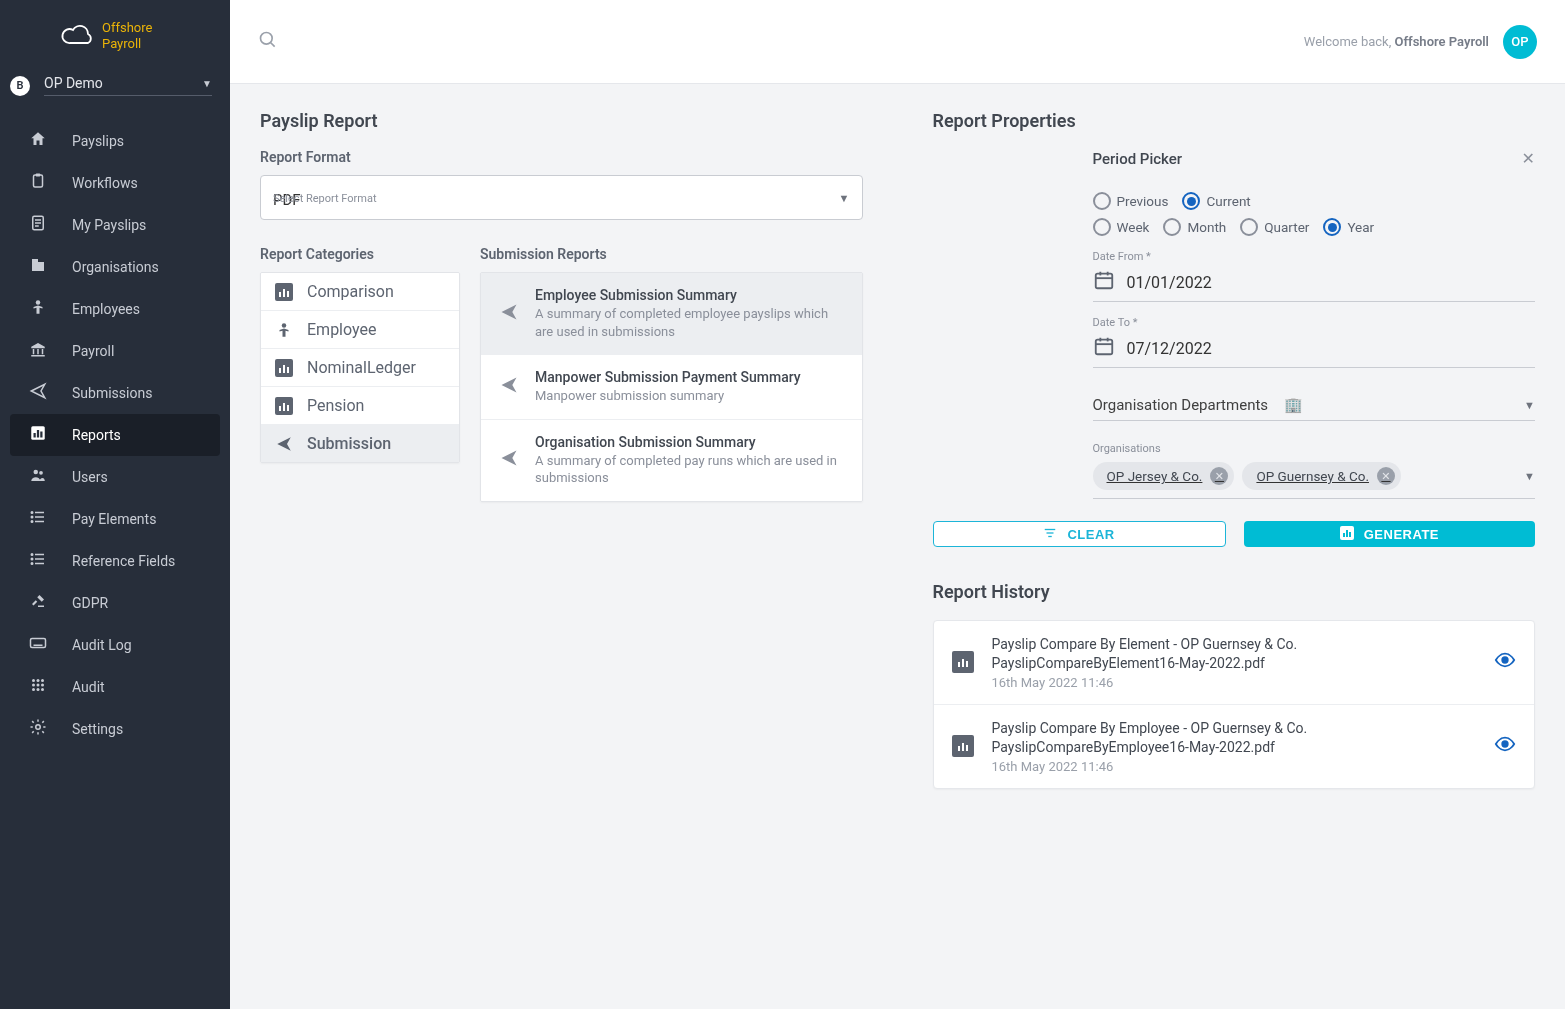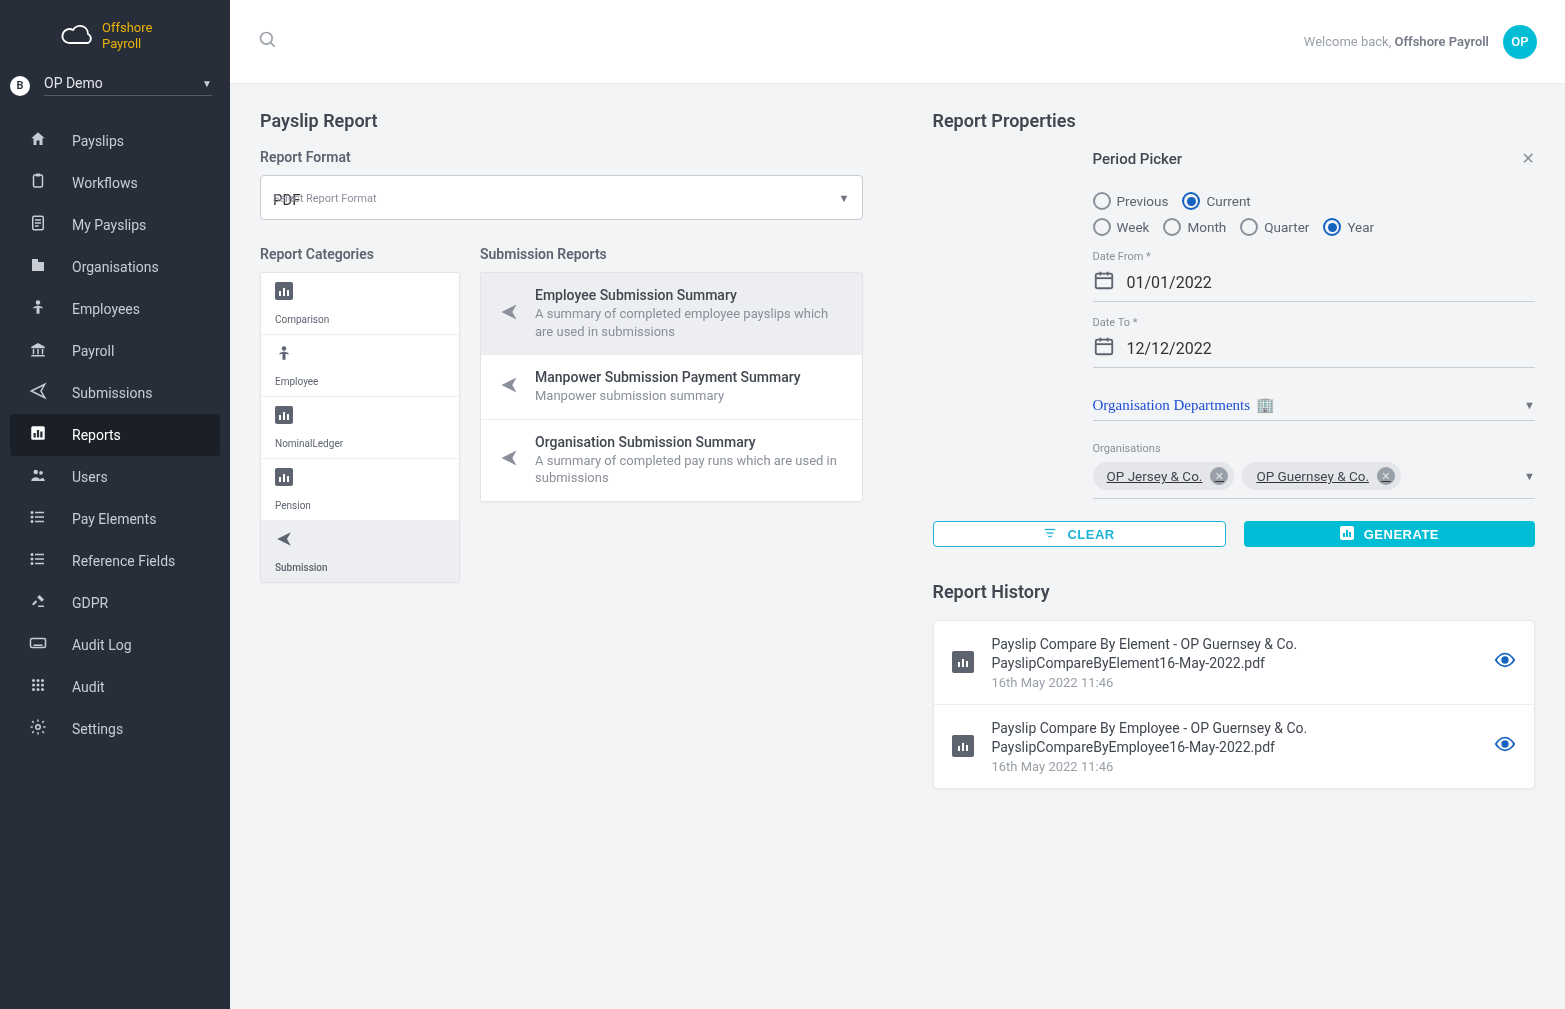--- a/index.html
+++ b/index.html
@@ -46,21 +46,21 @@
   
   .mat-select { position: relative; border: 1px solid #c9ccd2; border-radius: 4px; padding: 14px 12px 10px 12px; cursor: pointer; background: #fff; margin-bottom: 26px; }
   .mat-select .float { position: absolute; top: 16px; left: 12px; font-size: 11px; color: #8a8f9a; }
   .mat-select .val { font-size: 15px; color: #333; }
   .mat-select .caret { position: absolute; right: 12px; top: 50%; transform: translateY(-50%); color: #6e737d; font-size: 11px; }
 
   
   .cat-row { display: flex; gap: 20px; }
   .cat-col { width: 200px; }
   .cat-list { border: 1px solid #e2e4e8; border-radius: 2px; overflow: hidden; box-shadow: 0 1px 2px rgba(0,0,0,0.04); }
-  .cat-item { display: flex; align-items: flex-start; gap: 14px; padding: 9px 14px; font-size: 10px; color: #5d6470; cursor: pointer; background: #fff; border-bottom: 1px solid #eceef1; flex-direction: column; }
+  .cat-item { display: flex; align-items: center; gap: 14px; padding: 9px 14px; font-size: 16px; color: #5d6470; cursor: pointer; background: #fff; border-bottom: 1px solid #eceef1; }
   .cat-item:last-child { border-bottom: none; }
   .cat-item.active { background: #eceef1; font-weight: 500; }
   .cat-item .ci { width: 18px; height: 18px; background: #5d6470; border-radius: 2px; display: flex; align-items: center; justify-content: center; color: #fff; font-size: 10px; }
   .cat-item .ci.arrow { background: transparent; color: #5d6470; font-size: 16px; }
   .cat-item .ci.person { background: transparent; color: #5d6470; font-size: 16px; }
 
   .rep-col { flex: 1; }
   .rep-list { border: 1px solid #e2e4e8; border-radius: 2px; overflow: hidden; box-shadow: 0 1px 2px rgba(0,0,0,0.04); }
   .rep-item { display: flex; gap: 16px; padding: 14px 18px; background: #fff; border-bottom: 1px solid #eceef1; cursor: pointer; }
   .rep-item:last-child { border-bottom: none; }
@@ -78,21 +78,21 @@
   .radio .r { width: 18px; height: 18px; border: 2px solid #8a8f9a; border-radius: 50%; display: flex; align-items: center; justify-content: center; }
   .radio.checked .r { border-color: #1464c0; }
   .radio.checked .r::after { content: ""; width: 9px; height: 9px; border-radius: 50%; background: #1464c0; }
 
   .date-field { margin-top: 14px; }
   .date-field .lbl { font-size: 11px; color: #8a8f9a; margin-bottom: 2px; display: block; }
   .date-input { display: flex; align-items: center; gap: 12px; border-bottom: 1px solid #c9ccd2; padding: 4px 0 6px 0; }
   .date-input .v { font-size: 16px; color: #333; }
 
   .dd-line { margin-top: 28px; display: flex; align-items: center; justify-content: space-between; border-bottom: 1px solid #c9ccd2; padding: 0 0 6px 0; cursor: pointer; }
-  .dd-line .t { font-size: 15px; color: #1d4ed8; display: flex; align-items: center; gap: 6px; font-family: Liberation Serif, serif; }
+  .dd-line .t { font-size: 15px; color: #404040; display: flex; align-items: center; gap: 16px; }
   .dd-line .caret { font-size: 11px; color: #6e737d; }
 
   .orgs-field { margin-top: 16px; }
   .orgs-field .lbl { font-size: 11px; color: #8a8f9a; }
   .chips-wrap { display: flex; align-items: flex-start; gap: 8px; border-bottom: 1px solid #c9ccd2; padding: 6px 0 8px 0; }
   .chips { display: flex; flex-wrap: wrap; gap: 8px; flex: 1; text-decoration: underline; }
   .chip { background: #e4e6ea; border-radius: 16px; padding: 5px 6px 5px 14px; font-size: 13.5px; color: #414750; display: flex; align-items: center; gap: 8px; }
   .chip .x { width: 18px; height: 18px; border-radius: 50%; background: #9aa0aa; color: #e4e6ea; display: flex; align-items: center; justify-content: center; font-size: 11px; cursor: pointer; }
   .chips-wrap .caret { font-size: 11px; color: #6e737d; align-self: center; cursor: pointer; }
 
@@ -439,21 +439,21 @@
             <span class="lbl">Date To *</span>
             <div class="date-input">
               <span>
                 <svg width="22" height="22" viewBox="0 0 24 24" fill="none" stroke="#5d6470" stroke-width="2">
                     <rect x="3" y="5" width="18" height="16" rx="2"></rect>
                     <line x1="3" y1="10" x2="21" y2="10"></line>
                     <line x1="8" y1="3" x2="8" y2="7"></line>
                     <line x1="16" y1="3" x2="16" y2="7"></line>
                   </svg>
               </span>
-              <span class="v">12/12/2022</span>
+              <span class="v">07/12/2022</span>
             </div>
           </div>
 
           <div class="dd-line">
             <span class="t">
                 <span>Organisation Departments</span> 
                 <span>🏢</span>
               </span>
             <span class="caret">▼</span>
           </div>

